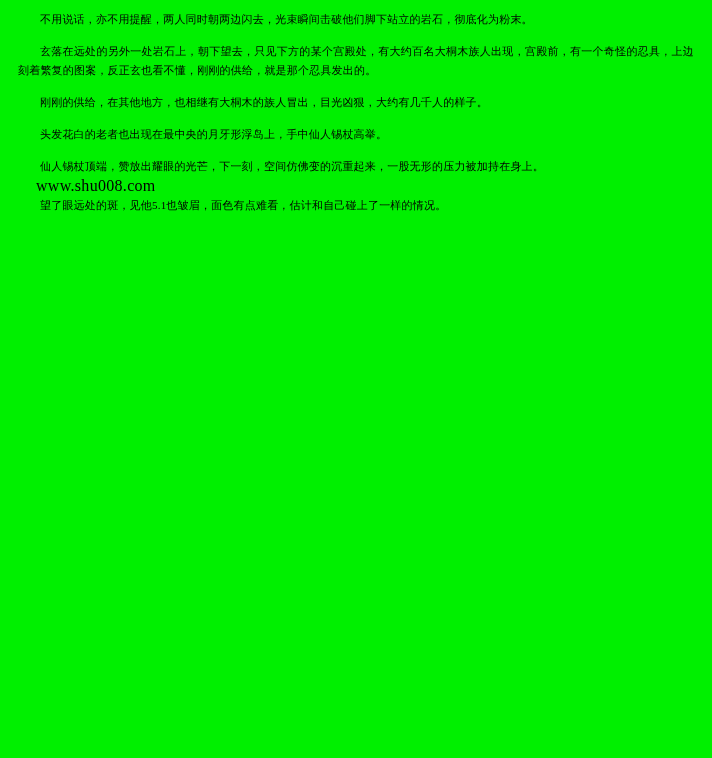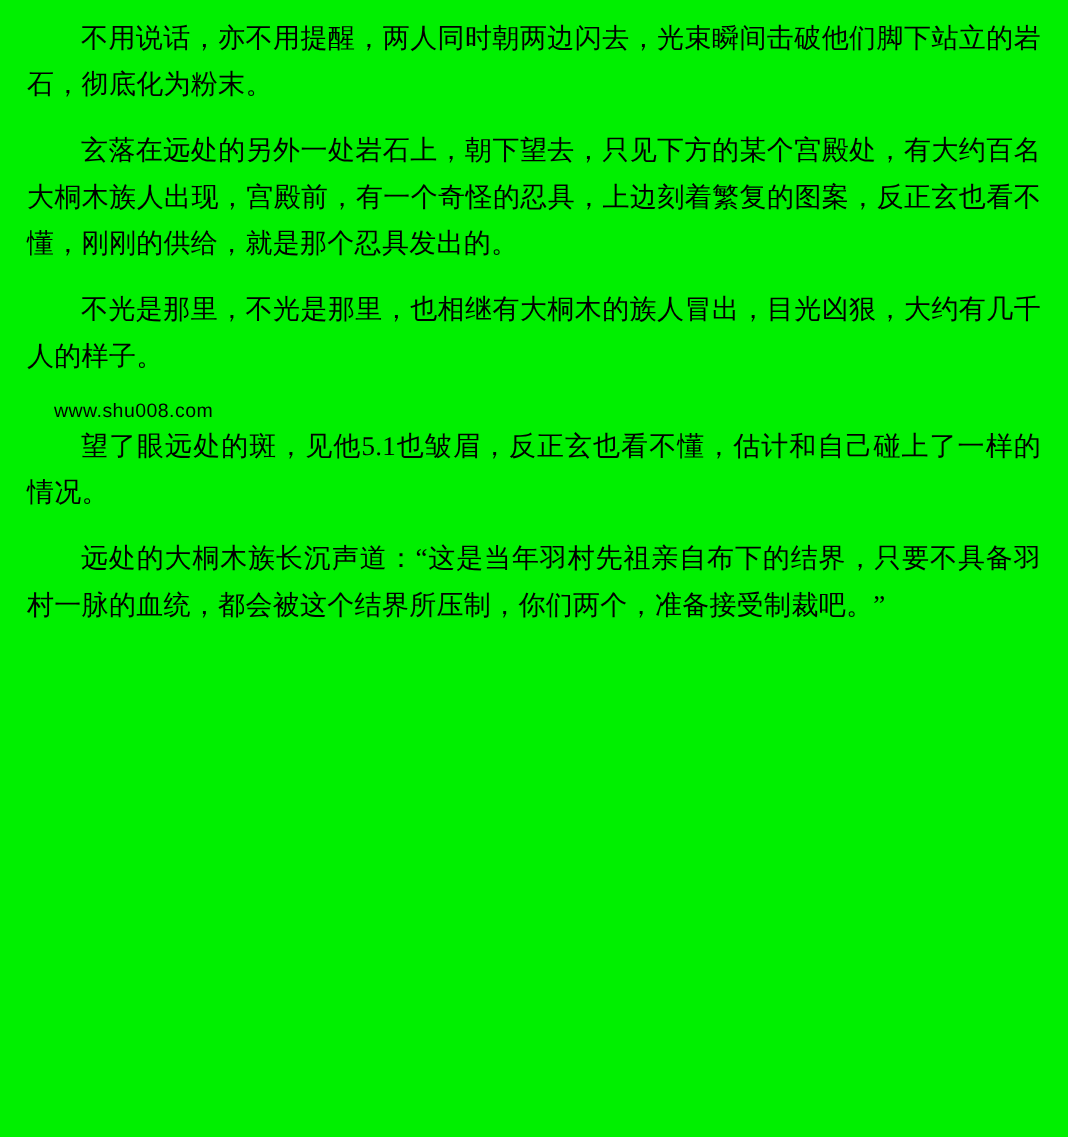--- a/index.html
+++ b/index.html
@@ -16,47 +16,48 @@
   .page {
     position: relative;
     width: 712px;
     height: 758px;
     box-sizing: border-box;
     padding: 10px 18px 0 18px;
     background: #00f000;
   }
   .para {
     color: #000000;
-    font-size: 18px;
+    font-size: 11px;
     line-height: 1.72;
     text-indent: 2em;
     margin: 0 0 13px 0;
     letter-spacing: 0.2px;
     text-align: justify;
   }
   .para.tight {
     margin-bottom: 0;
   }
   .watermark {
-    font-family: Liberation Sans, sans-serif;
-    font-size: 13px;
+    font-family: Liberation Serif, serif;
+    font-size: 16px;
     color: #000000;
     margin: 2px 0 1px 18px;
     letter-spacing: 0.3px;
     text-indent: 0;
   }
   .para.after-mark {
     margin-top: 0;
   }
 </style>
 </head>
 <body>
 
 <div class="page">
 
   <p class="para">不用说话，亦不用提醒，两人同时朝两边闪去，光束瞬间击破他们脚下站立的岩石，彻底化为粉末。</p>
   <p class="para">玄落在远处的另外一处岩石上，朝下望去，只见下方的某个宫殿处，有大约百名大桐木族人出现，宫殿前，有一个奇怪的忍具，上边刻着繁复的图案，反正玄也看不懂，刚刚的供给，就是那个忍具发出的。</p>
-  <p class="para">不光是那里，不光是那里，也相继有大桐木的族人冒出，目光凶狠，大约有几千人的样子。</p>
+  <p class="para">刚刚的供给，在其他地方，也相继有大桐木的族人冒出，目光凶狠，大约有几千人的样子。</p>
+  <p class="para">头发花白的老者也出现在最中央的月牙形浮岛上，手中仙人锡杖高举。</p>
+  <p class="para tight">仙人锡杖顶端，赞放出耀眼的光芒，下一刻，空间仿佛变的沉重起来，一股无形的压力被加持在身上。</p>
   <div class="watermark">www.shu008.com</div>
-  <p class="para">望了眼远处的斑，见他5.1也皱眉，反正玄也看不懂，估计和自己碰上了一样的情况。</p>
-  <p class="para">远处的大桐木族长沉声道：“这是当年羽村先祖亲自布下的结界，只要不具备羽村一脉的血统，都会被这个结界所压制，你们两个，准备接受制裁吧。”</p>
+  <p class="para">望了眼远处的斑，见他5.1也皱眉，面色有点难看，估计和自己碰上了一样的情况。</p>
 
 </div>
 
 </body></html>

